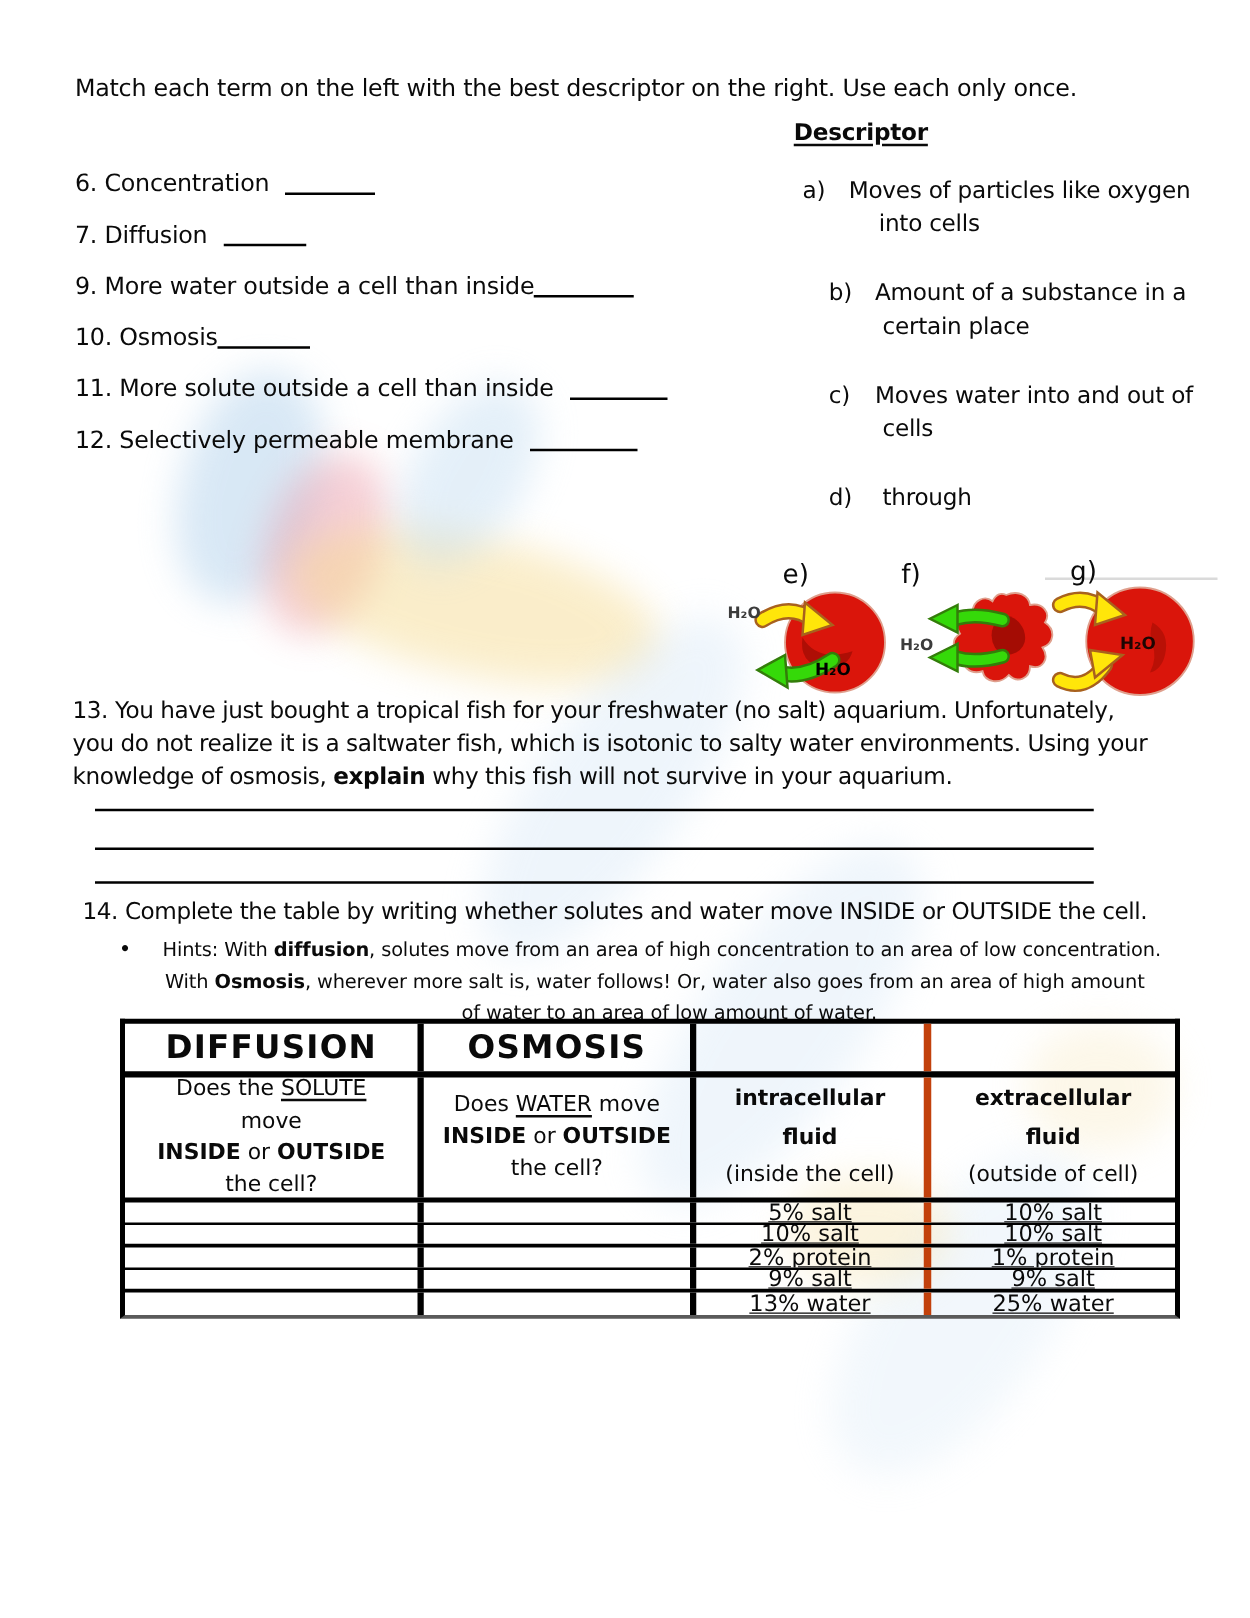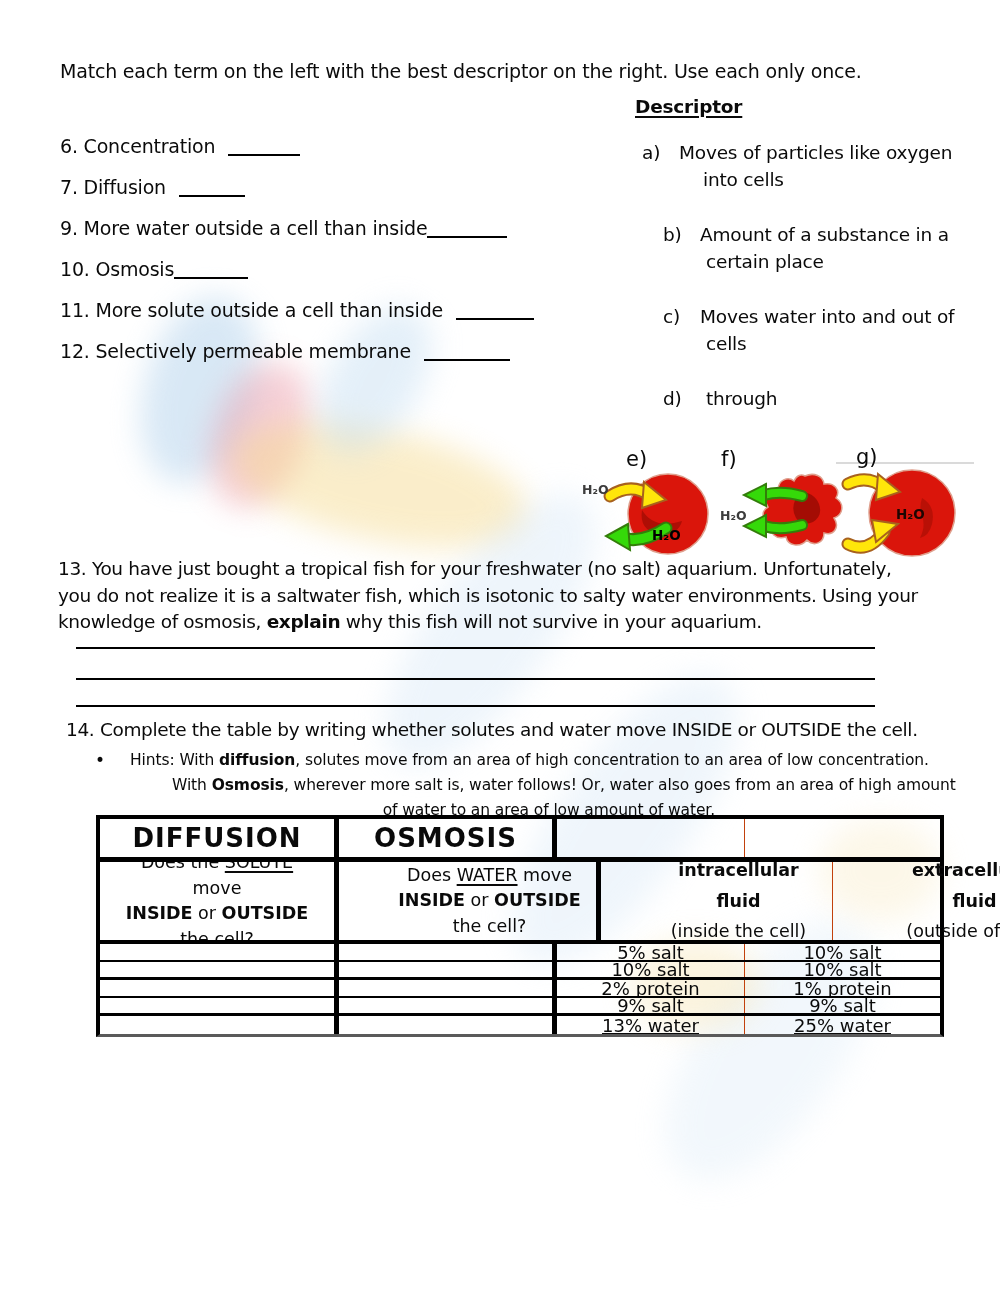--- a/index.html
+++ b/index.html
@@ -28,32 +28,32 @@
   .optletter { position: absolute; font-size: 21px; }
   .gline { position: absolute; left: 836px; top: 462px; width: 138px; height: 2px; background: #dadada; }
   .diagram { position: absolute; }
 
   .q13 { position: absolute; left: 58px; top: 556px; font-size: 18.5px; line-height: 26.5px; letter-spacing: -0.35px; white-space: nowrap; }
   .ansline { position: absolute; left: 76px; width: 799px; height: 0; border-bottom: 2.2px solid #000; }
 
   .q14 { position: absolute; left: 66px; top: 719px; font-size: 18.5px; letter-spacing: -0.35px; white-space: nowrap; }
   .hints { position: absolute; left: 130px; top: 748px; font-size: 15.5px; line-height: 25px; letter-spacing: -0.1px; white-space: nowrap; }
   .hints .bullet { position: absolute; left: -35px; top: 0; font-size: 17px; }
-  .hline2 { padding-left: 2px; margin-left: 40px; }
+  .hline2 { padding-left: 2px; }
   .hline3 { padding-left: 12px; text-align: center; }
   b { font-weight: bold; }
 
   .wtable { position: absolute; left: 96px; top: 815px; width: 848px; border: 4px solid #000; border-bottom: 3px solid #5a5a5a; background: transparent; }
   .trow { display: grid; grid-template-columns: 239px 218px 188px 195px; }
   .tc { border-right: 5px solid #000; display: flex; flex-direction: column; align-items: center; justify-content: center; text-align: center; overflow: hidden; }
-  .tc:nth-child(3) { border-right: 1px solid #c2410c; }
+  .tc:nth-child(3) { border-right: 6px solid #c2410c; }
   .tc:nth-child(4) { border-right: none; }
   .hrow1 { height: 43px; border-bottom: 5px solid #000; }
   .hrow1 .tc { font-size: 26px; font-weight: bold; letter-spacing: 1px; }
-  .hrow2 { height: 82px; border-bottom: 4px solid #000; gap: 44px; }
+  .hrow2 { height: 100px; border-bottom: 4px solid #000; }
   .hrow2 .tc { font-size: 17.5px; }
   .hrow2 .c12 div { line-height: 25.5px; }
   .hrow2 .c34 div { line-height: 30.5px; }
   .c34 .fbold { font-weight: bold; }
   .drow { height: 18px; border-bottom: 2px solid #000; font-size: 18px; text-decoration: underline; }
   .drow.sep { border-bottom: 3.5px solid #000; }
   .drow.lastrow { border-bottom: none; }
   .u { text-decoration: underline; text-decoration-thickness: 2px; text-underline-offset: 2.5px; }
   .bw { font-weight: bold; }
 </style>

